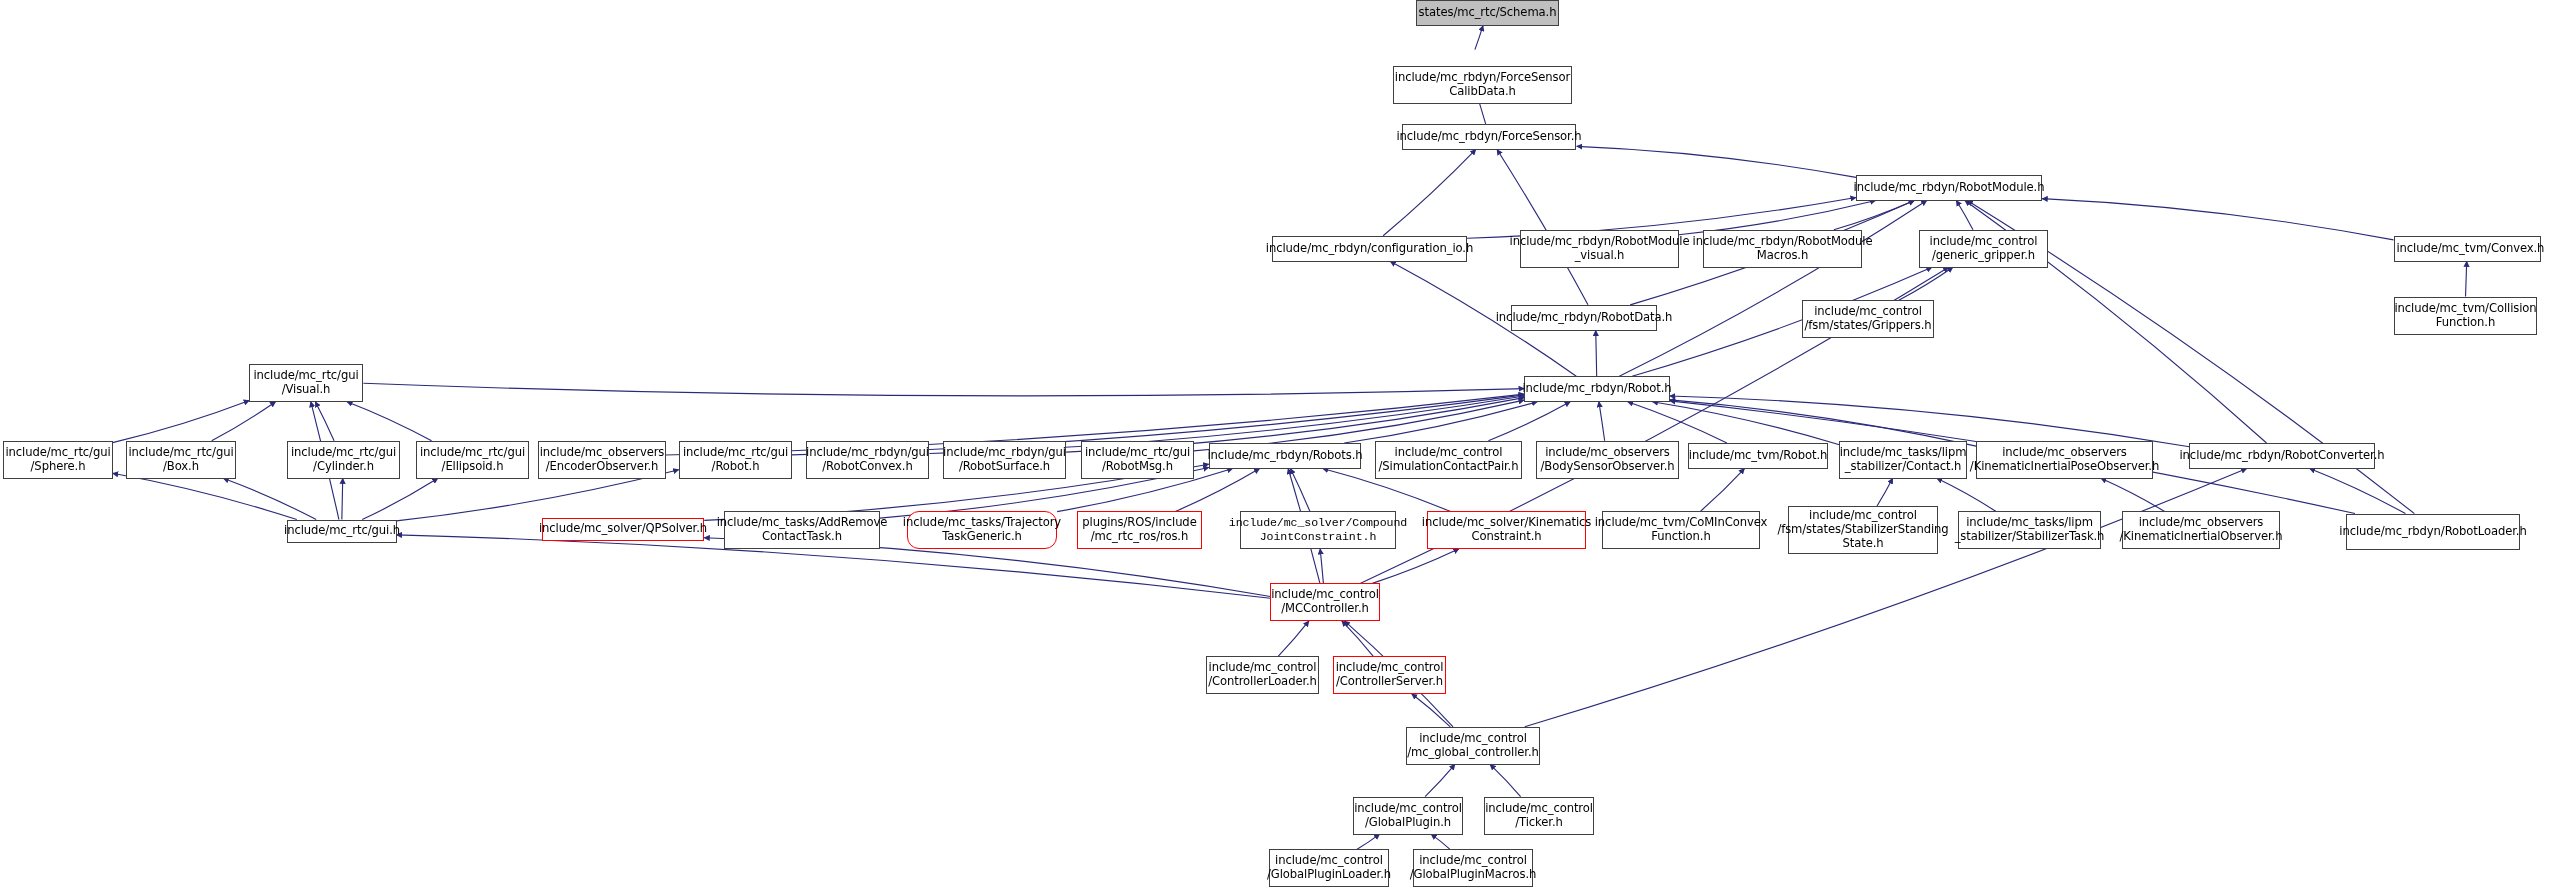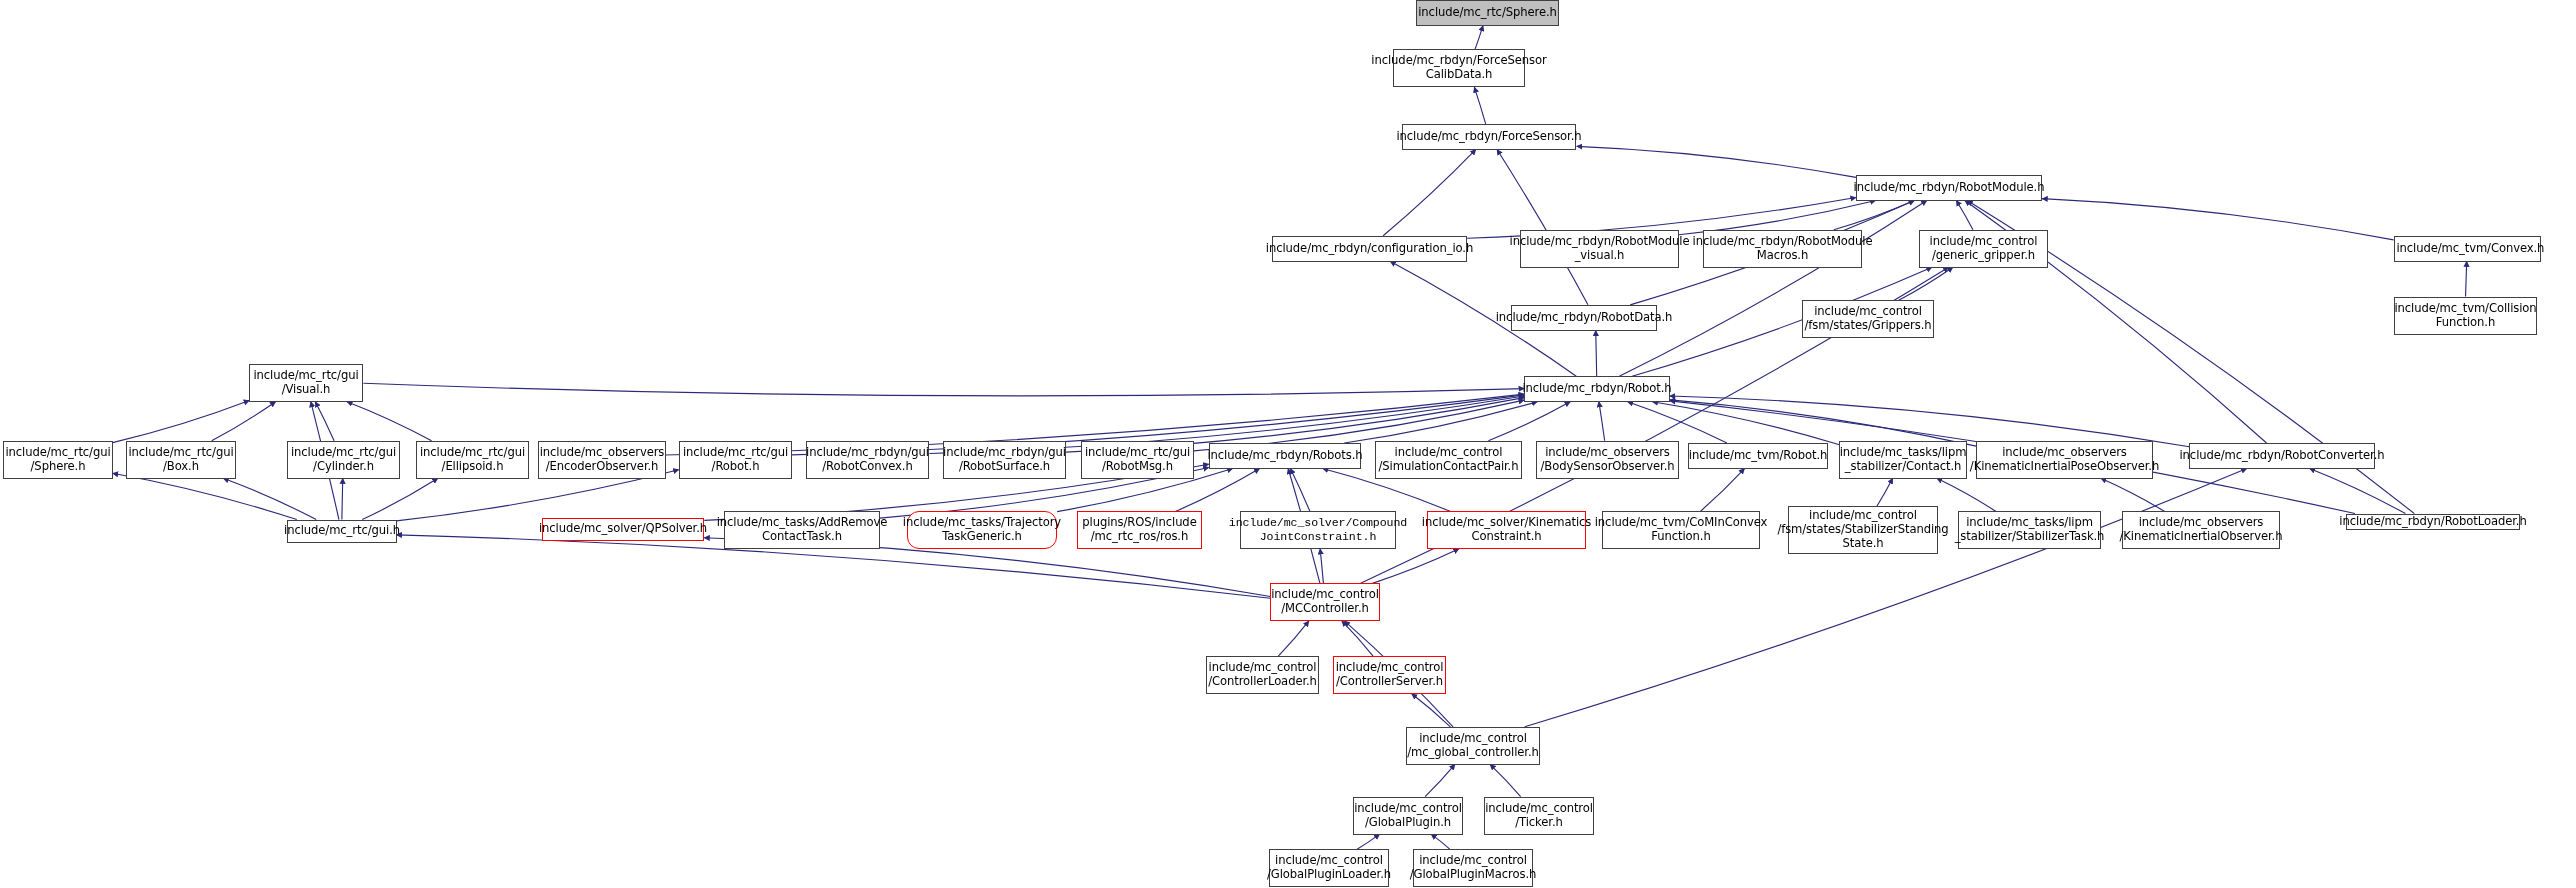--- a/index.html
+++ b/index.html
@@ -121,22 +121,22 @@
       <path d="M 1702.6494845360826 874 Q 1724.0768725849548 851.4325494550123 1743.3505154639174 827" fill="none" stroke="#2a2a7a" stroke-width="1.5" marker-end="url(#ah)"></path>
       <path d="M 1828.8350515463917 874 Q 1809.0913023618532 849.5324535760889 1787.1649484536083 827" fill="none" stroke="#2a2a7a" stroke-width="1.5" marker-end="url(#ah)"></path>
       <path d="M 1935.34554973822 968 Q 1866.5343619021405 893.8731155349761 1790.65445026178 827" fill="none" stroke="#2a2a7a" stroke-width="1.5" marker-end="url(#ah)"></path>
       <path d="M 1931.7446808510638 968 Q 1907.1707564286428 944.6299658813756 1880.2553191489362 924" fill="none" stroke="#2a2a7a" stroke-width="1.5" marker-end="url(#ah)"></path>
       <path d="M 1898.1182795698924 1061 Q 1919.0217980992165 1040.444888564867 1937.8817204301076 1018" fill="none" stroke="#2a2a7a" stroke-width="1.5" marker-end="url(#ah)"></path>
       <path d="M 2025.3440860215053 1061 Q 2006.0344034316176 1038.5212096561038 1984.6559139784947 1018" fill="none" stroke="#2a2a7a" stroke-width="1.5" marker-end="url(#ah)"></path>
       <path d="M 1807.5 1131 Q 1823.0824352060365 1121.8736528090546 1837.5 1111" fill="none" stroke="#2a2a7a" stroke-width="1.5" marker-end="url(#ah)"></path>
       <path d="M 1930.9285714285713 1131 Q 1919.045382853869 1120.3221670244773 1906.0714285714287 1111" fill="none" stroke="#2a2a7a" stroke-width="1.5" marker-end="url(#ah)"></path>
     </svg>
   <div id="node-layer">
-      <div class="node root" style="left: 1416px; top: 0px; width: 143px; height: 25.5px;">include/mc_rtc/Sphere.h</div>
-      <div class="node" style="left: 1393px; top: 49px; width: 132px; height: 38px;">include/mc_rbdyn/ForceSensor
+      <div class="node root" style="left: 1416px; top: 0px; width: 143px; height: 25.5px;">states/mc_rtc/Schema.h</div>
+      <div class="node" style="left: 1393px; top: 66px; width: 179px; height: 38px;">include/mc_rbdyn/ForceSensor
 CalibData.h</div>
       <div class="node" style="left: 1402px; top: 124px; width: 174px; height: 25.5px;">include/mc_rbdyn/ForceSensor.h</div>
       <div class="node" style="left: 1856px; top: 175px; width: 186px; height: 25.5px;">include/mc_rbdyn/RobotModule.h</div>
       <div class="node" style="left: 1272px; top: 236px; width: 195px; height: 25.5px;">include/mc_rbdyn/configuration_io.h</div>
       <div class="node" style="left: 1520px; top: 230px; width: 159px; height: 38px;">include/mc_rbdyn/RobotModule
 _visual.h</div>
       <div class="node" style="left: 1703px; top: 230px; width: 159px; height: 38px;">include/mc_rbdyn/RobotModule
 Macros.h</div>
       <div class="node" style="left: 1919px; top: 230px; width: 129px; height: 38px;">include/mc_control
 /generic_gripper.h</div>
@@ -192,21 +192,21 @@
 Constraint.h</div>
       <div class="node" style="left: 1602px; top: 511px; width: 158px; height: 38px;">include/mc_tvm/CoMInConvex
 Function.h</div>
       <div class="node" style="left: 1788px; top: 506px; width: 150px; height: 48px;">include/mc_control
 /fsm/states/StabilizerStanding
 State.h</div>
       <div class="node" style="left: 1958px; top: 511px; width: 143px; height: 38px;">include/mc_tasks/lipm
 _stabilizer/StabilizerTask.h</div>
       <div class="node" style="left: 2122px; top: 511px; width: 158px; height: 38px;">include/mc_observers
 /KinematicInertialObserver.h</div>
-      <div class="node" style="left: 2346px; top: 514px; width: 174px; height: 16px;">include/mc_rbdyn/RobotLoader.h</div>
+      <div class="node" style="left: 2346px; top: 514px; width: 174px; height: 36px;">include/mc_rbdyn/RobotLoader.h</div>
       <div class="node highlight" style="left: 1270px; top: 583px; width: 110px; height: 38px;">include/mc_control
 /MCController.h</div>
       <div class="node" style="left: 1206px; top: 656px; width: 113px; height: 38px;">include/mc_control
 /ControllerLoader.h</div>
       <div class="node highlight" style="left: 1333px; top: 656px; width: 113px; height: 38px;">include/mc_control
 /ControllerServer.h</div>
       <div class="node" style="left: 1406px; top: 727px; width: 134px; height: 38px;">include/mc_control
 /mc_global_controller.h</div>
       <div class="node" style="left: 1353px; top: 797px; width: 110px; height: 38px;">include/mc_control
 /GlobalPlugin.h</div>

